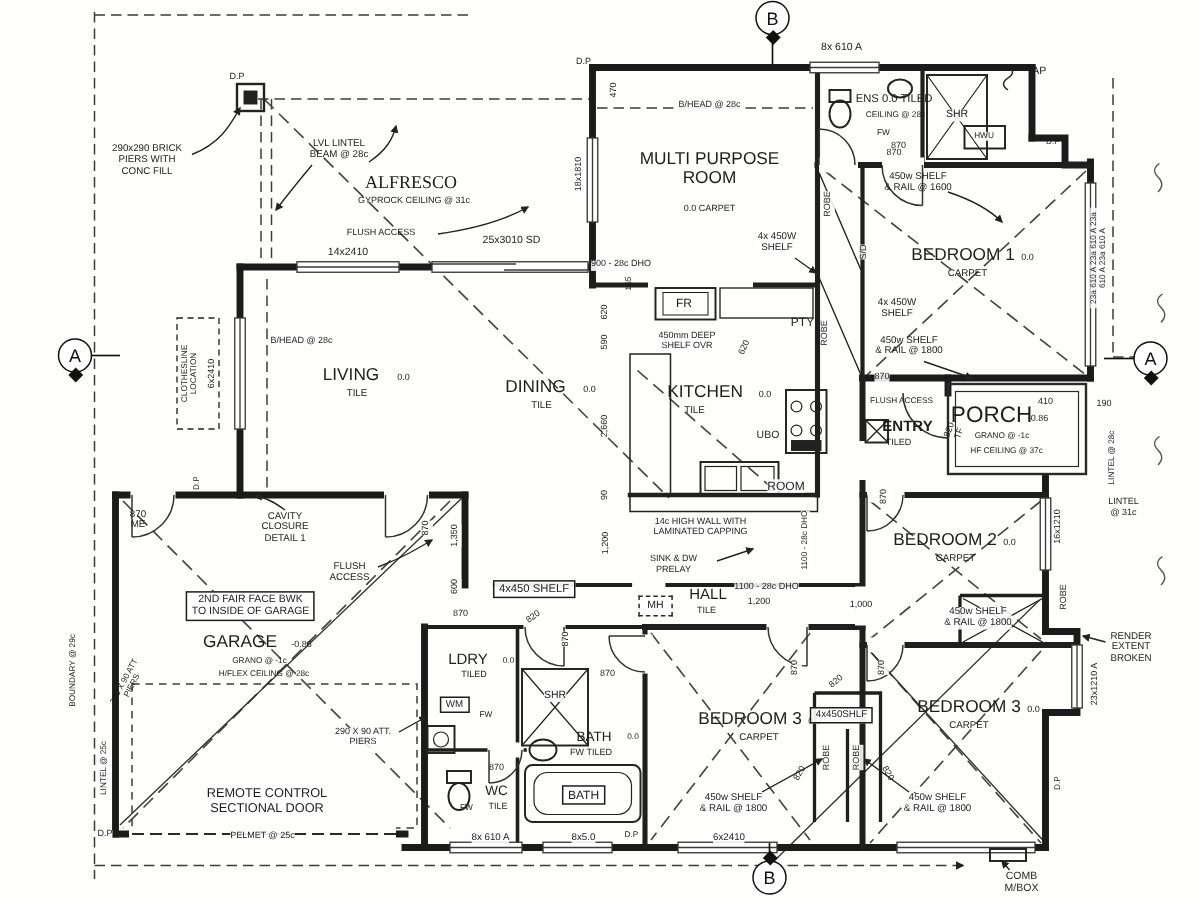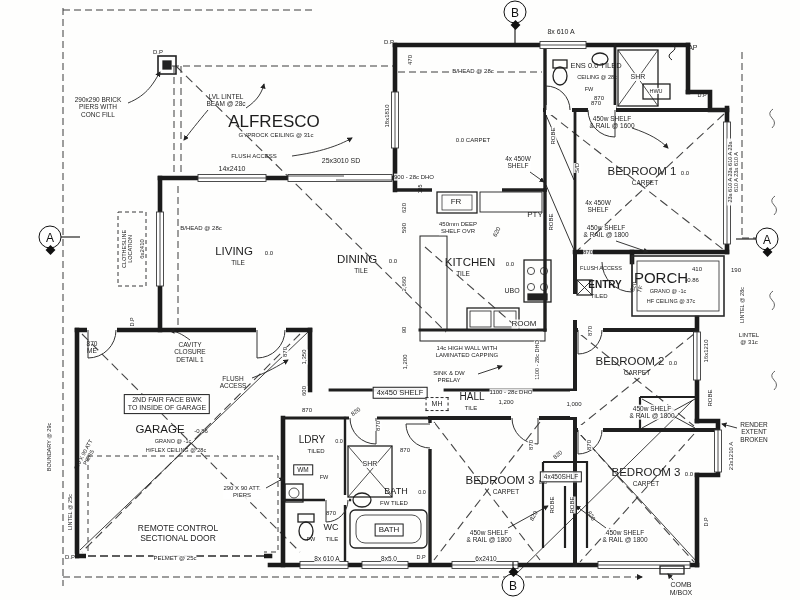--- a/index.html
+++ b/index.html
@@ -264,28 +264,30 @@
     </g>
   </svg>
 
   <div style="position:absolute;inset:0;">
       <div class="lbl" style="left: 158px; top: 52px; font-size: 6px; transform: translate(-50%, -50%);">D.P</div>
       <div class="lbl" style="left: 98px; top: 107px; font-size: 6.5px; transform: translate(-50%, -50%);">290x290 BRICK
 PIERS WITH
 CONC FILL</div>
       <div class="lbl" style="left: 226px; top: 100px; font-size: 6.5px; transform: translate(-50%, -50%);">LVL LINTEL
 BEAM @ 28c</div>
-      <div class="lbl" style="left: 274px; top: 122px; font-size: 17px; transform: translate(-50%, -50%);">ALFRESCO</div>
+      <div class="lbl" style="left: 274px; top: 122px; font-size: 12px; transform: translate(-50%, -50%); font-family: Liberation Serif, serif;">ALFRESCO</div>
       <div class="lbl" style="left: 276px; top: 135px; font-size: 6px; transform: translate(-50%, -50%);">GYPROCK CEILING @ 31c</div>
       <div class="lbl" style="left: 254px; top: 156px; font-size: 6px; transform: translate(-50%, -50%);">FLUSH ACCESS</div>
       <div class="lbl" style="left: 232px; top: 169px; font-size: 7px; transform: translate(-50%, -50%);">14x2410</div>
       <div class="lbl" style="left: 341px; top: 161px; font-size: 7px; transform: translate(-50%, -50%);">25x3010 SD</div>
       <div class="lbl" style="left: 389px; top: 42px; font-size: 6px; transform: translate(-50%, -50%);">D.P</div>
       <div class="lbl" style="left: 410px; top: 60px; font-size: 6px; transform: translate(-50%, -50%) rotate(-90deg);">470</div>
       <div class="lbl" style="left: 473px; top: 71px; font-size: 6px; transform: translate(-50%, -50%); background: rgba(255, 255, 255, 0.88);">B/HEAD @ 28c</div>
+      <div class="lbl" style="left: 473px; top: 113px; font-size: 11.5px; transform: translate(-50%, -50%);">MULTI PURPOSE
+ROOM</div>
       <div class="lbl" style="left: 473px; top: 140px; font-size: 6px; transform: translate(-50%, -50%);">0.0 CARPET</div>
       <div class="lbl" style="left: 387px; top: 116px; font-size: 6px; transform: translate(-50%, -50%) rotate(-90deg); background: rgba(255, 255, 255, 0.88);">18x1810</div>
       <div class="lbl" style="left: 561px; top: 32px; font-size: 7px; transform: translate(-50%, -50%);">8x 610 A</div>
       <div class="lbl" style="left: 596px; top: 66px; font-size: 7.5px; transform: translate(-50%, -50%);">ENS 0.0 TILED</div>
       <div class="lbl" style="left: 597px; top: 77px; font-size: 5.5px; transform: translate(-50%, -50%);">CEILING @ 28c</div>
       <div class="lbl" style="left: 589px; top: 89px; font-size: 5.5px; transform: translate(-50%, -50%);">FW</div>
       <div class="lbl" style="left: 599px; top: 98px; font-size: 6px; transform: translate(-50%, -50%);">870</div>
       <div class="lbl" style="left: 638px; top: 77px; font-size: 7px; transform: translate(-50%, -50%); background: rgba(255, 255, 255, 0.88);">SHR</div>
       <div class="lbl" style="left: 691px; top: 48px; font-size: 7px; transform: translate(-50%, -50%);">TAP</div>
       <div class="lbl" style="left: 656px; top: 91px; font-size: 5.5px; transform: translate(-50%, -50%); background: rgba(255, 255, 255, 0.88);">HWU</div>
@@ -389,21 +391,21 @@
       <div class="lbl" style="left: 304px; top: 357px; font-size: 6px; transform: translate(-50%, -50%) rotate(-90deg); background: rgba(255, 255, 255, 0.88);">1,350</div>
       <div class="lbl" style="left: 304px; top: 391px; font-size: 6px; transform: translate(-50%, -50%) rotate(-90deg); background: rgba(255, 255, 255, 0.88);">600</div>
       <div class="lbl" style="left: 307px; top: 410px; font-size: 6px; transform: translate(-50%, -50%); background: rgba(255, 255, 255, 0.88);">870</div>
       <div class="lbl" style="left: 178px; top: 534px; font-size: 8.5px; transform: translate(-50%, -50%); background: rgba(255, 255, 255, 0.88);">REMOTE CONTROL
 SECTIONAL DOOR</div>
       <div class="lbl" style="left: 175px; top: 558px; font-size: 6px; transform: translate(-50%, -50%); background: rgba(255, 255, 255, 0.88);">PELMET @ 25c</div>
       <div class="lbl" style="left: 70px; top: 512px; font-size: 5.5px; transform: translate(-50%, -50%) rotate(-90deg); background: rgba(255, 255, 255, 0.88);">LINTEL @ 25c</div>
       <div class="lbl" style="left: 70px; top: 557px; font-size: 6px; transform: translate(-50%, -50%); background: rgba(255, 255, 255, 0.88);">D.P</div>
       <div class="lbl" style="left: 242px; top: 492px; font-size: 6px; transform: translate(-50%, -50%); background: rgba(255, 255, 255, 0.88);">290 X 90 ATT.
 PIERS</div>
-      <div class="lbl box" style="left: 356px; top: 393px; font-size: 7.5px; transform: translate(-50%, -50%); margin-left: 44px;">4x450 SHELF</div>
+      <div class="lbl box" style="left: 356px; top: 393px; font-size: 7.5px; transform: translate(-50%, -50%);">4x450 SHELF</div>
       <div class="lbl" style="left: 356px; top: 412px; font-size: 6px; transform: translate(-50%, -50%) rotate(-35deg);">820</div>
       <div class="lbl" style="left: 378px; top: 426px; font-size: 6px; transform: translate(-50%, -50%) rotate(-90deg); background: rgba(255, 255, 255, 0.88);">870</div>
       <div class="lbl dbox" style="left: 437px; top: 404px; font-size: 7px; transform: translate(-50%, -50%);">MH</div>
       <div class="lbl" style="left: 472px; top: 397px; font-size: 10px; transform: translate(-50%, -50%);">HALL</div>
       <div class="lbl" style="left: 471px; top: 408px; font-size: 6px; transform: translate(-50%, -50%);">TILE</div>
       <div class="lbl" style="left: 312px; top: 440px; font-size: 10px; transform: translate(-50%, -50%);">LDRY</div>
       <div class="lbl" style="left: 339px; top: 441px; font-size: 5.5px; transform: translate(-50%, -50%);">0.0</div>
       <div class="lbl" style="left: 316px; top: 451px; font-size: 6px; transform: translate(-50%, -50%);">TILED</div>
       <div class="lbl box" style="left: 303px; top: 470px; font-size: 6.5px; transform: translate(-50%, -50%);">WM</div>
       <div class="lbl" style="left: 324px; top: 477px; font-size: 5.5px; transform: translate(-50%, -50%);">FW</div>

